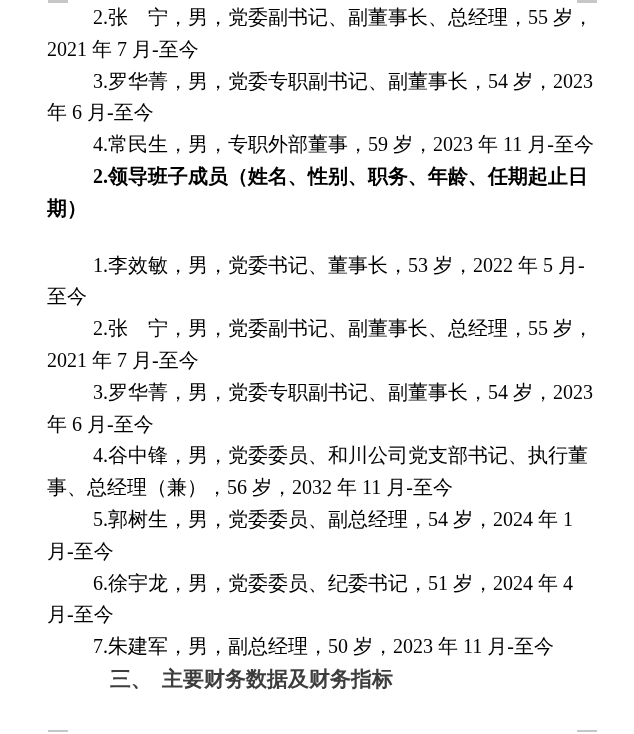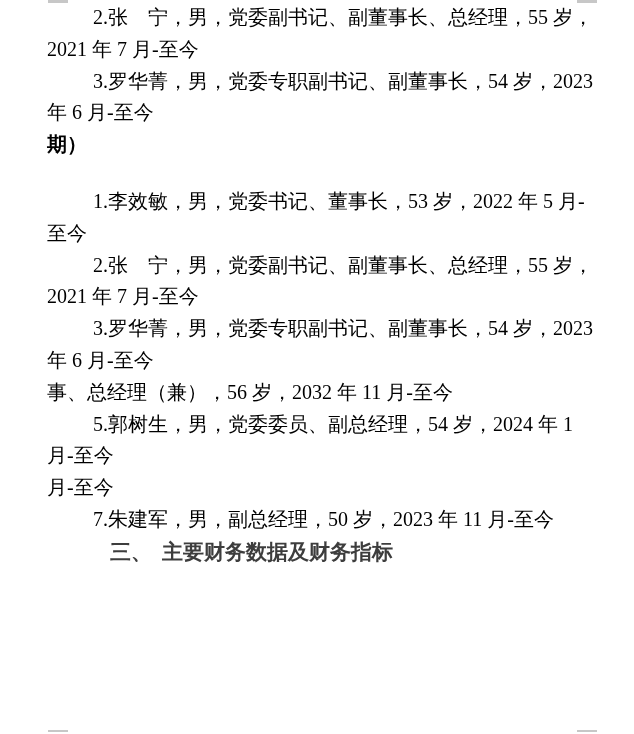--- a/index.html
+++ b/index.html
@@ -60,31 +60,35 @@
   <div class="mark mark-tr"></div>
   <div class="mark mark-bl"></div>
   <div class="mark mark-br"></div>
 
   <div class="doc">
     <div id="lines">
         <div class="line ind">2.张　宁，男，党委副书记、副董事长、总经理，55 岁，</div>
         <div class="line">2021 年 7 月-至今</div>
         <div class="line ind">3.罗华菁，男，党委专职副书记、副董事长，54 岁，2023</div>
         <div class="line">年 6 月-至今</div>
+        <div class="line ind">4.常民生，男，专职外部董事，59 岁，2023 年 11 月-至今</div>
+        <div class="line ind bold">2.领导班子成员（姓名、性别、职务、年龄、任期起止日</div>
         <div class="line bold">期）</div>
         <div class="line blank"></div>
         <div class="line ind">1.李效敏，男，党委书记、董事长，53 岁，2022 年 5 月-</div>
         <div class="line">至今</div>
         <div class="line ind">2.张　宁，男，党委副书记、副董事长、总经理，55 岁，</div>
         <div class="line">2021 年 7 月-至今</div>
         <div class="line ind">3.罗华菁，男，党委专职副书记、副董事长，54 岁，2023</div>
         <div class="line">年 6 月-至今</div>
+        <div class="line ind">4.谷中锋，男，党委委员、和川公司党支部书记、执行董</div>
         <div class="line">事、总经理（兼），56 岁，2032 年 11 月-至今</div>
         <div class="line ind">5.郭树生，男，党委委员、副总经理，54 岁，2024 年 1</div>
         <div class="line">月-至今</div>
+        <div class="line ind">6.徐宇龙，男，党委委员、纪委书记，51 岁，2024 年 4</div>
         <div class="line">月-至今</div>
         <div class="line ind">7.朱建军，男，副总经理，50 岁，2023 年 11 月-至今</div>
       </div>
     <div class="sec">
       <span class="sec-marker">三、</span>
       <span class="sec-title">主要财务数据及财务指标</span>
     </div>
   </div>
 </div>
 

